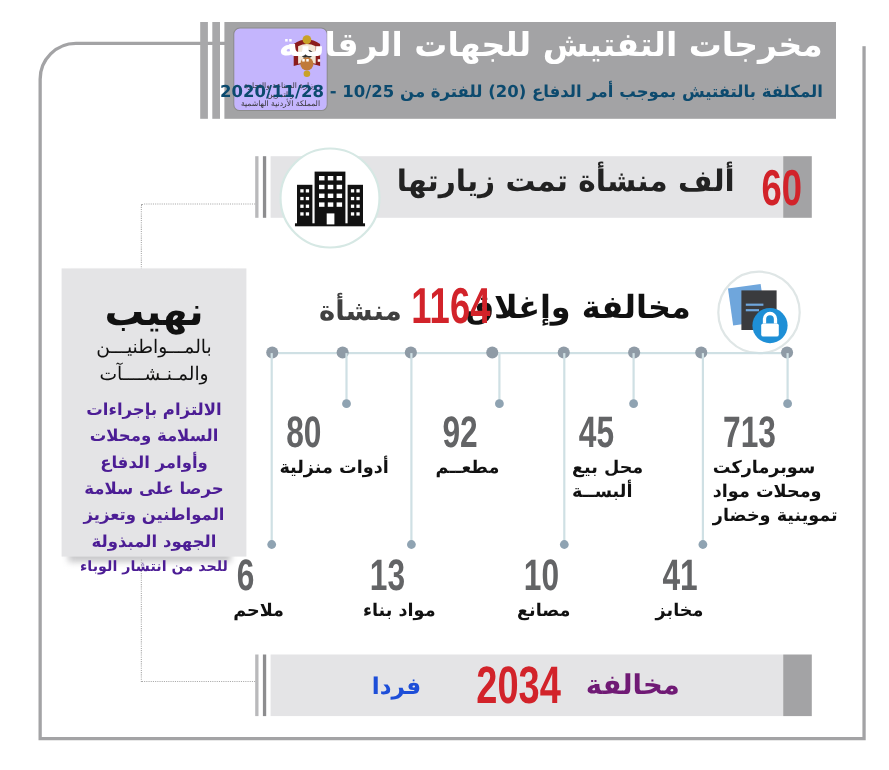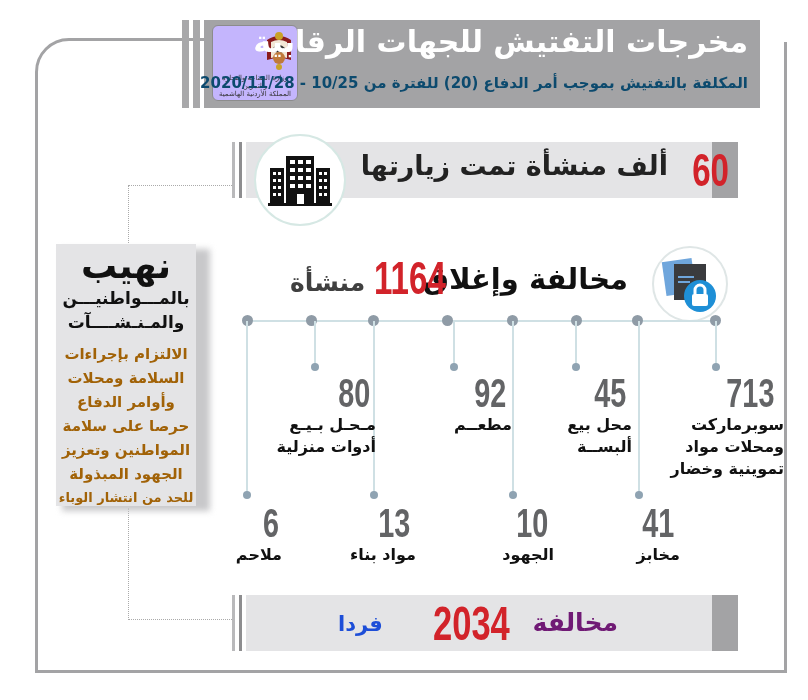--- a/index.html
+++ b/index.html
@@ -70,33 +70,33 @@
   .viol-text { position: absolute; right: 180px; top: 262px; font-size: 29px; font-weight: bold; color: #111; direction: rtl; white-space: nowrap; }
   .viol-num { position: absolute; left: 360px; top: 252px; font-size: 46px; line-height: 52px; }
   .viol-suffix { position: absolute; left: 290px; top: 268px; font-size: 25px; font-weight: bold; color: #404040; direction: rtl; white-space: nowrap; }
 
   
   .tl-line { position: absolute; left: 247px; top: 320px; width: 472px; height: 2px; background: #cfe0e4; }
   .tl-dot { position: absolute; width: 11px; height: 11px; border-radius: 50%; background: #8f9ba6; top: 315px; }
   .tl-vert { position: absolute; width: 2px; background: #cfe0e4; top: 321px; }
   .tl-enddot { position: absolute; width: 8px; height: 8px; border-radius: 50%; background: #8fa3b2; }
 
-  .stat { position: absolute; text-align: right; direction: rtl; }
+  .stat { position: absolute; text-align: left; direction: rtl; }
   .stat .num { font-size: 40px; line-height: 42px; }
   .stat .lbl { font-size: 16px; font-weight: bold; color: #111; line-height: 22px; white-space: nowrap; }
 
   
   .side-shadow { position: absolute; left: 62px; top: 249px; width: 148px; height: 262px; background: #c8c8ca; filter: blur(3px); }
   .side-box {
-    position: absolute; left: 56px; top: 244px; width: 140px; height: 262px; background: #e4e4e6;
-    text-align: center; direction: rtl; padding-top: 2px;
+    position: absolute; left: 56px; top: 244px; width: 168px; height: 262px; background: #e4e4e6;
+    text-align: center; direction: rtl; padding-top: 20px;
   }
   .side-title { font-size: 36px; font-weight: bold; color: #111; line-height: 40px; }
-  .side-sub { font-size: 17px; font-weight: bold; color: #111; line-height: 24px; }
-  .side-body { font-size: 15px; font-weight: bold; color: #a16207; line-height: 24px; margin-top: 8px; }
+  .side-sub { font-size: 17px; font-weight: normal; color: #111; line-height: 24px; }
+  .side-body { font-size: 15px; font-weight: bold; color: #4c1d95; line-height: 24px; margin-top: 8px; }
 
   .dotted { position: absolute; border-color: #aaaaaa; border-style: dotted; }
 
   .bot-text { position: absolute; right: 190px; top: 608px; font-size: 25px; font-weight: bold; color: #701a75; direction: rtl; white-space: nowrap; }
   .bot-num { position: absolute; left: 418px; top: 597px; font-size: 48px; line-height: 54px; }
   .bot-suffix { position: absolute; left: 338px; top: 612px; font-size: 21px; font-weight: bold; color: #1d4ed8; direction: rtl; white-space: nowrap; }
 </style>
 </head>
 <body>
 
@@ -227,31 +227,30 @@
   <div class="num big-gray">45</div>
   <div class="lbl">محل بيع</div>
   <div class="lbl">ألبســة</div>
 </div>
 <div class="stat" style="left:396px;top:372px;width:116px">
   <div class="num big-gray">92</div>
   <div class="lbl">مطعــم</div>
 </div>
 <div class="stat" style="left:254px;top:372px;width:122px">
   <div class="num big-gray">80</div>
-  <div class="lbl">مـحـل بـيـع</div>
   <div class="lbl">أدوات منزلية</div>
 </div>
 
 <div class="stat" style="left:596px;top:502px;width:84px">
   <div class="num big-gray">41</div>
   <div class="lbl">مخابز</div>
 </div>
 <div class="stat" style="left:470px;top:502px;width:84px">
   <div class="num big-gray">10</div>
-  <div class="lbl">الجهود</div>
+  <div class="lbl">مصانع</div>
 </div>
 <div class="stat" style="left:330px;top:502px;width:86px">
   <div class="num big-gray">13</div>
   <div class="lbl">مواد بناء</div>
 </div>
 <div class="stat" style="left:212px;top:502px;width:70px">
   <div class="num big-gray">6</div>
   <div class="lbl">ملاحم</div>
 </div>
 

